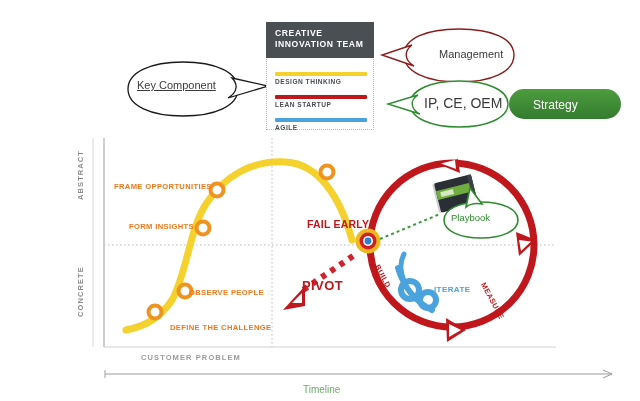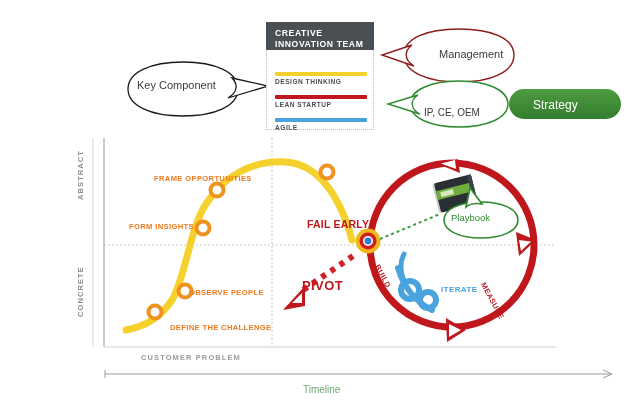--- a/index.html
+++ b/index.html
@@ -11,44 +11,44 @@
   .abstract{left:76px;top:200px;transform:rotate(-90deg);transform-origin:left top;
             font-size:7.5px;letter-spacing:1.1px;color:#8a8a8a;font-weight:bold;}
   .concrete{left:76px;top:317px;transform:rotate(-90deg);transform-origin:left top;
             font-size:7.5px;letter-spacing:1.1px;color:#8a8a8a;font-weight:bold;}
   .custprob{left:141px;top:353px;font-size:7.5px;letter-spacing:1.1px;color:#9b9b9b;font-weight:bold;}
   .timeline{left:303px;top:384px;font-size:10px;color:#6ea96e;}
 
   
   #legendbox{position:absolute;left:266px;top:22px;width:108px;height:108px;
              border:1px dotted #b9b9b9;background:#fff;box-sizing:border-box;}
-  #legendhdr{position:absolute;left:266px;top:22px;width:108px;height:28px;
+  #legendhdr{position:absolute;left:266px;top:22px;width:108px;height:36px;
              background:#4a4f54;box-sizing:border-box;padding:6px 0 0 9px;}
   #legendhdr span{display:block;color:#fff;font-size:8.6px;font-weight:bold;letter-spacing:.6px;line-height:11px;}
   .lgrow{position:absolute;left:275px;width:92px;}
   .lgbar{height:4px;width:92px;border-radius:1px;}
   .lglab{font-size:6.6px;font-weight:bold;color:#4a4f54;letter-spacing:.5px;margin-top:2px;}
 
   
-  .keycomp{left:137px;top:79px;font-size:11px;color:#3b3b3b;}
+  .keycomp{left:137px;top:79px;font-size:11px;color:#3b3b3b;text-decoration:underline;}
   .mgmt{left:428px;top:48px;font-size:11px;color:#3b3b3b;padding-left:11px;}
-  .ipce{left:424px;top:95px;font-size:10px;color:#3b3b3b;margin-top:12px;}
+  .ipce{left:424px;top:95px;font-size:14px;color:#3b3b3b;}
   .strategy{left:533px;top:98px;font-size:12px;color:#ffffff;}
   .playbook{left:451px;top:212px;font-size:9.5px;color:#2f8b2f;}
 
   
   .lbl{font-size:7.6px;font-weight:bold;color:#ee7a1e;letter-spacing:.35px;}
-  .frameopp{left:114px;top:174px;margin-left:40px;}
+  .frameopp{left:114px;top:182px;}
   .forminsi{left:129px;top:222px;}
   .observe{left:189px;top:288px;}
   .definech{left:157px;top:323px;margin-left:13px;}
   .tryexp{left:277px;top:180px;text-align:center;line-height:9.5px;}
   .failearly{left:307px;top:218px;font-size:10.5px;font-weight:bold;color:#c0171c;letter-spacing:.2px;}
   .pivot{left:302px;top:278px;font-size:13px;font-weight:bold;color:#c0171c;letter-spacing:.4px;}
-  .iterate{left:434px;top:285px;font-size:8px;font-weight:bold;color:#4aa3dd;letter-spacing:.4px;margin-left:7px;}
+  .iterate{left:434px;top:285px;font-size:8px;font-weight:bold;color:#4aa3dd;letter-spacing:.4px;}
   .build{left:381px;top:263px;font-size:7.5px;font-weight:bold;color:#c0171c;letter-spacing:.4px;
          transform:rotate(62deg);transform-origin:left top;}
   .measure{left:487px;top:281px;font-size:7.5px;font-weight:bold;color:#c0171c;letter-spacing:.4px;
            transform:rotate(62deg);transform-origin:left top;}
 </style>
 </head>
 <body>
 
 <div id="stage">
 

